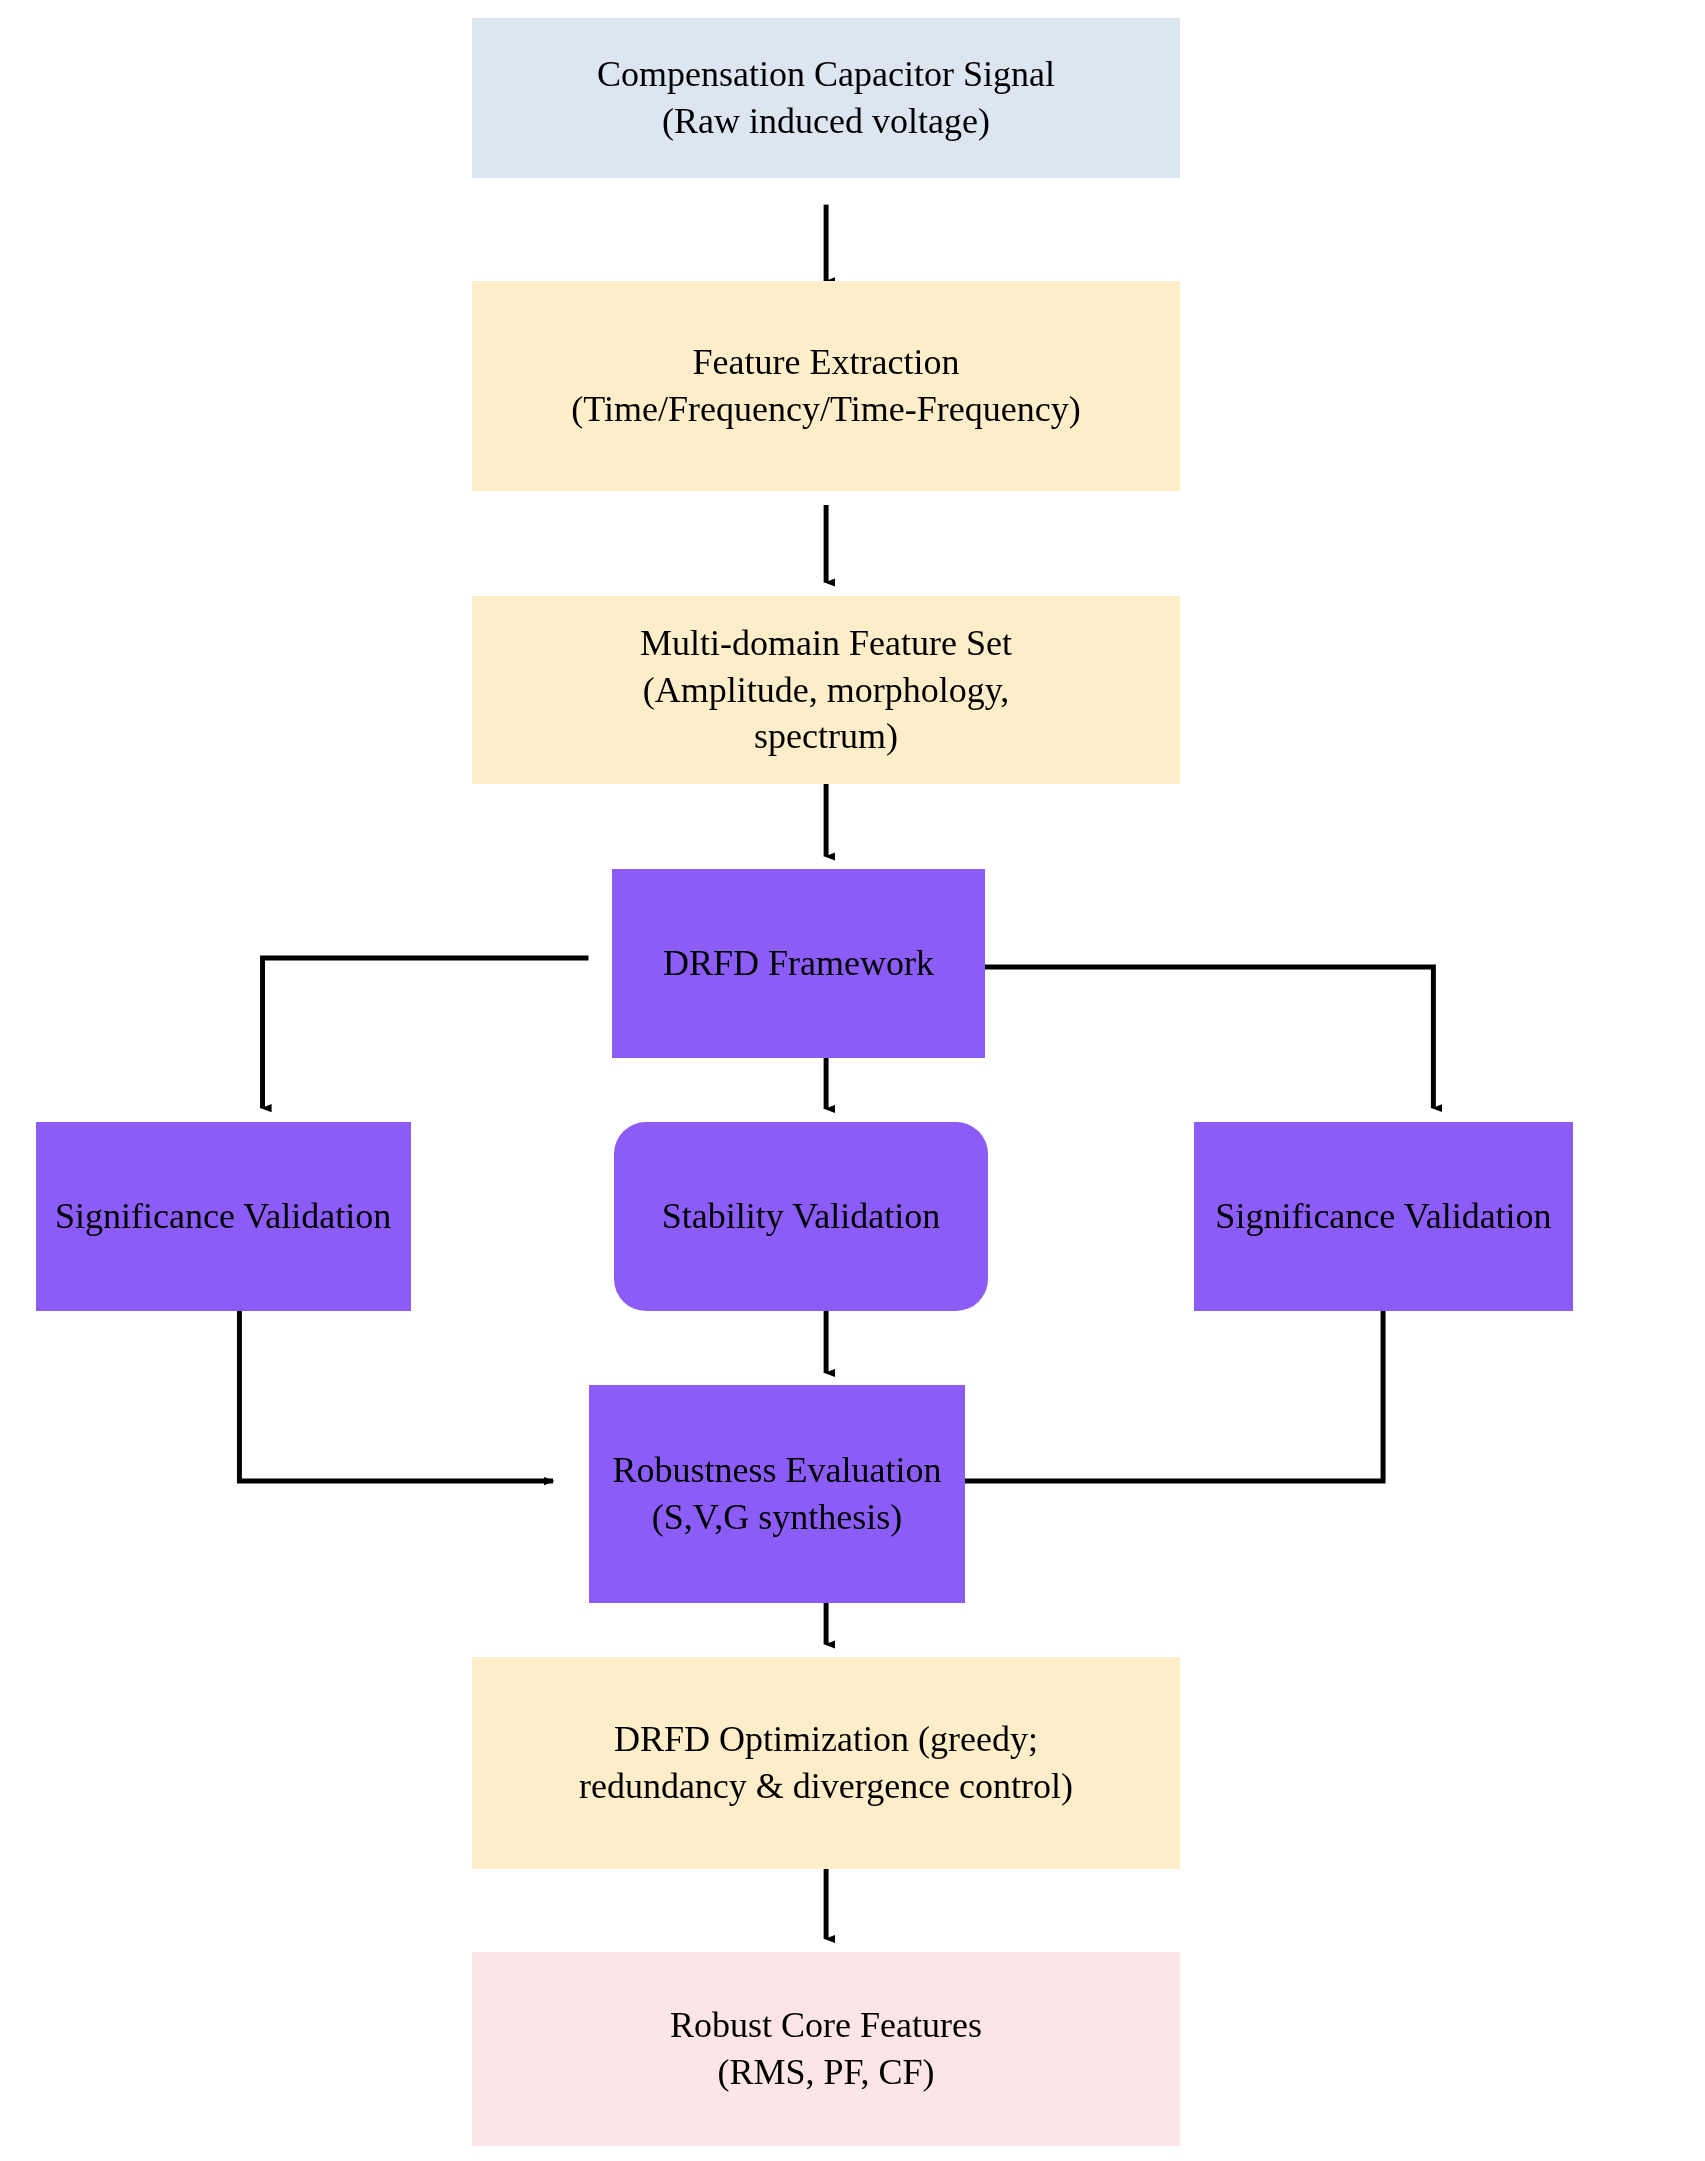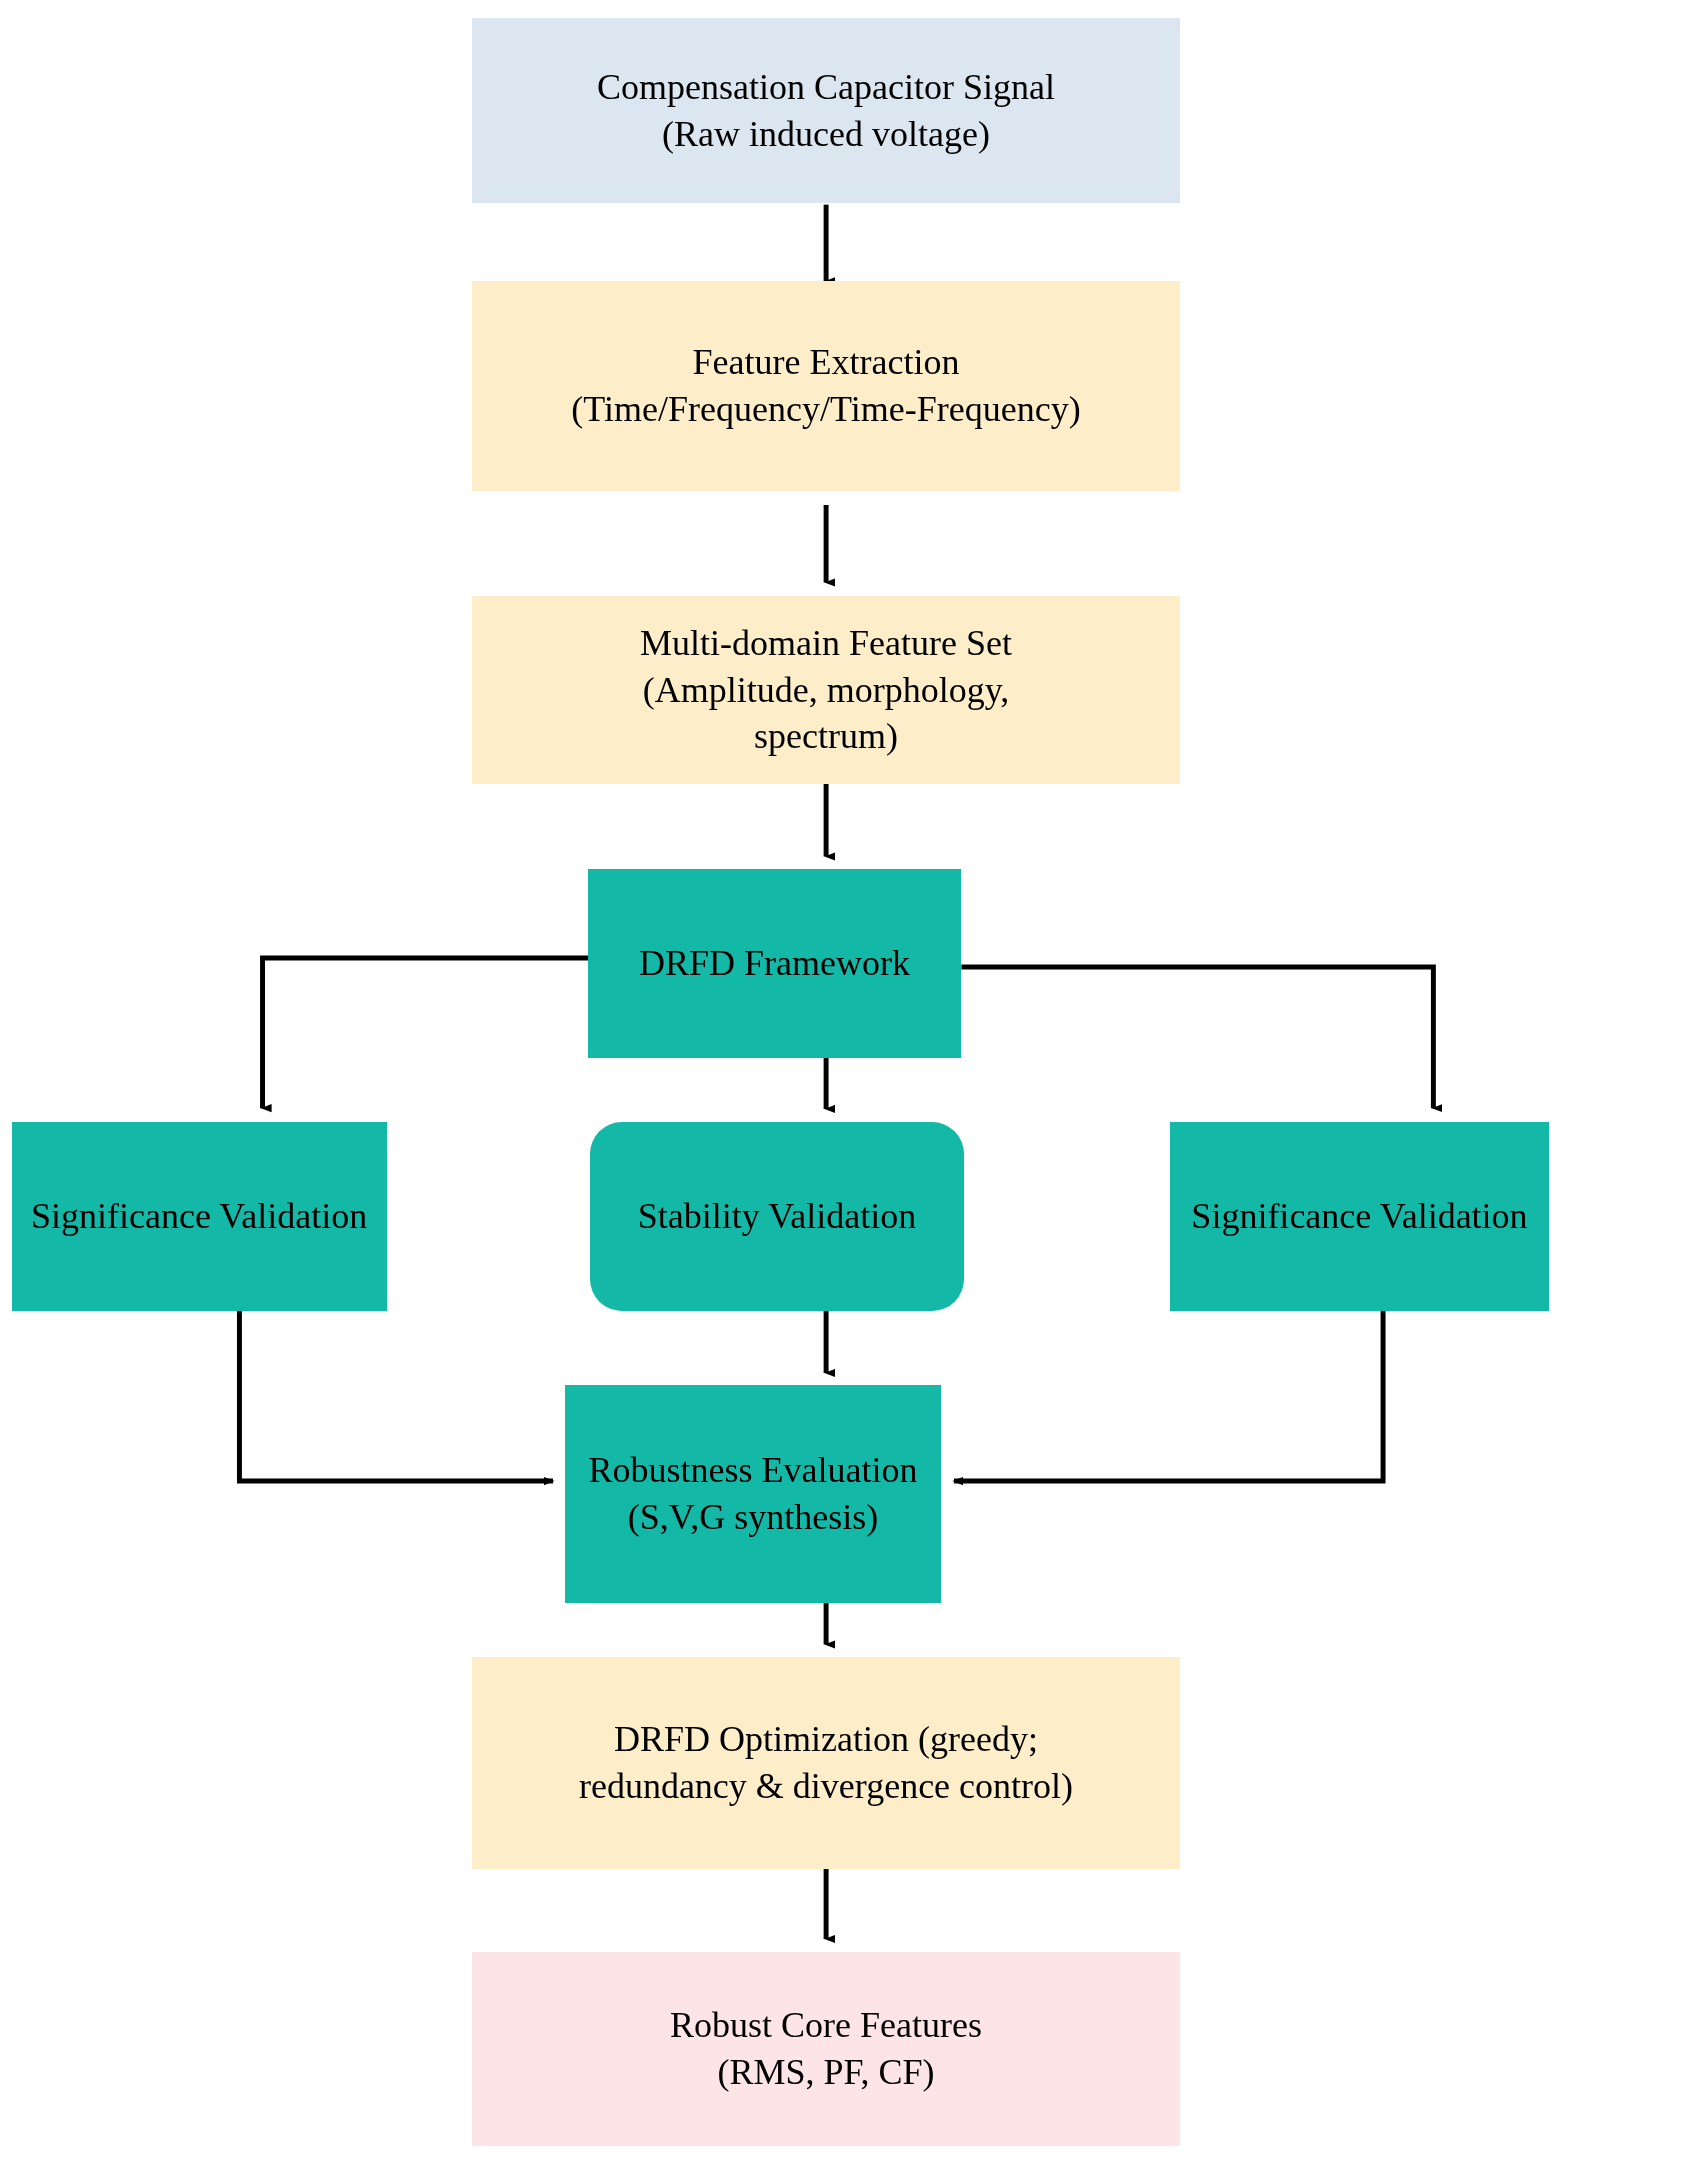--- a/index.html
+++ b/index.html
@@ -23,21 +23,21 @@
     text-align: center;
     color: #000000;
     line-height: 1.30;
     font-size: 36px;
     box-sizing: border-box;
     padding: 3.3px 8.3px;
     white-space: pre-line;
   }
   .n-blue   { background: #dce6f1; }
   .n-yellow { background: #fdeec9; }
-  .n-green  { background: #14b8a6; }
+  .n-green  { background: #8b5cf6; margin-left: 24px; }
   .n-pink   { background: #fce4e7; text-align: center; }
 
   #edges {
     position: absolute;
     left: 0; top: 0;
     width: 1705px;
     height: 2161px;
     pointer-events: none;
   }
 </style>
@@ -72,21 +72,21 @@
 
     <line x1="1001" y1="1588" x2="1001" y2="1664" stroke="#000000" stroke-width="6" marker-end="url(#arrowDown)"></line>
 
     <path d="M 1676 1588 L 1676 1795 L 1156 1795" fill="none" stroke="#000000" stroke-width="6" marker-end="url(#arrowRight)"></path>
 
     <line x1="1001" y1="1907" x2="1001" y2="1993" stroke="#000000" stroke-width="6" marker-end="url(#arrowDown)"></line>
 
     <line x1="1001" y1="2265" x2="1001" y2="2350" stroke="#000000" stroke-width="6" marker-end="url(#arrowDown)"></line>
   </svg>
 
-  <div class="node n-blue" style="left:472px; top:18px; width:708px; height:185px;">
+  <div class="node n-blue" style="left:472px; top:18px; width:708px; height:160px;">
     <span>Compensation Capacitor Signal
 (Raw induced voltage)</span>
   </div>
 
   <div class="node n-yellow" style="left:472px; top:281px; width:708px; height:210px;">
     <span>Feature Extraction
 (Time/Frequency/Time-Frequency)</span>
   </div>
 
   <div class="node n-yellow" style="left:472px; top:596px; width:708px; height:188px;">

